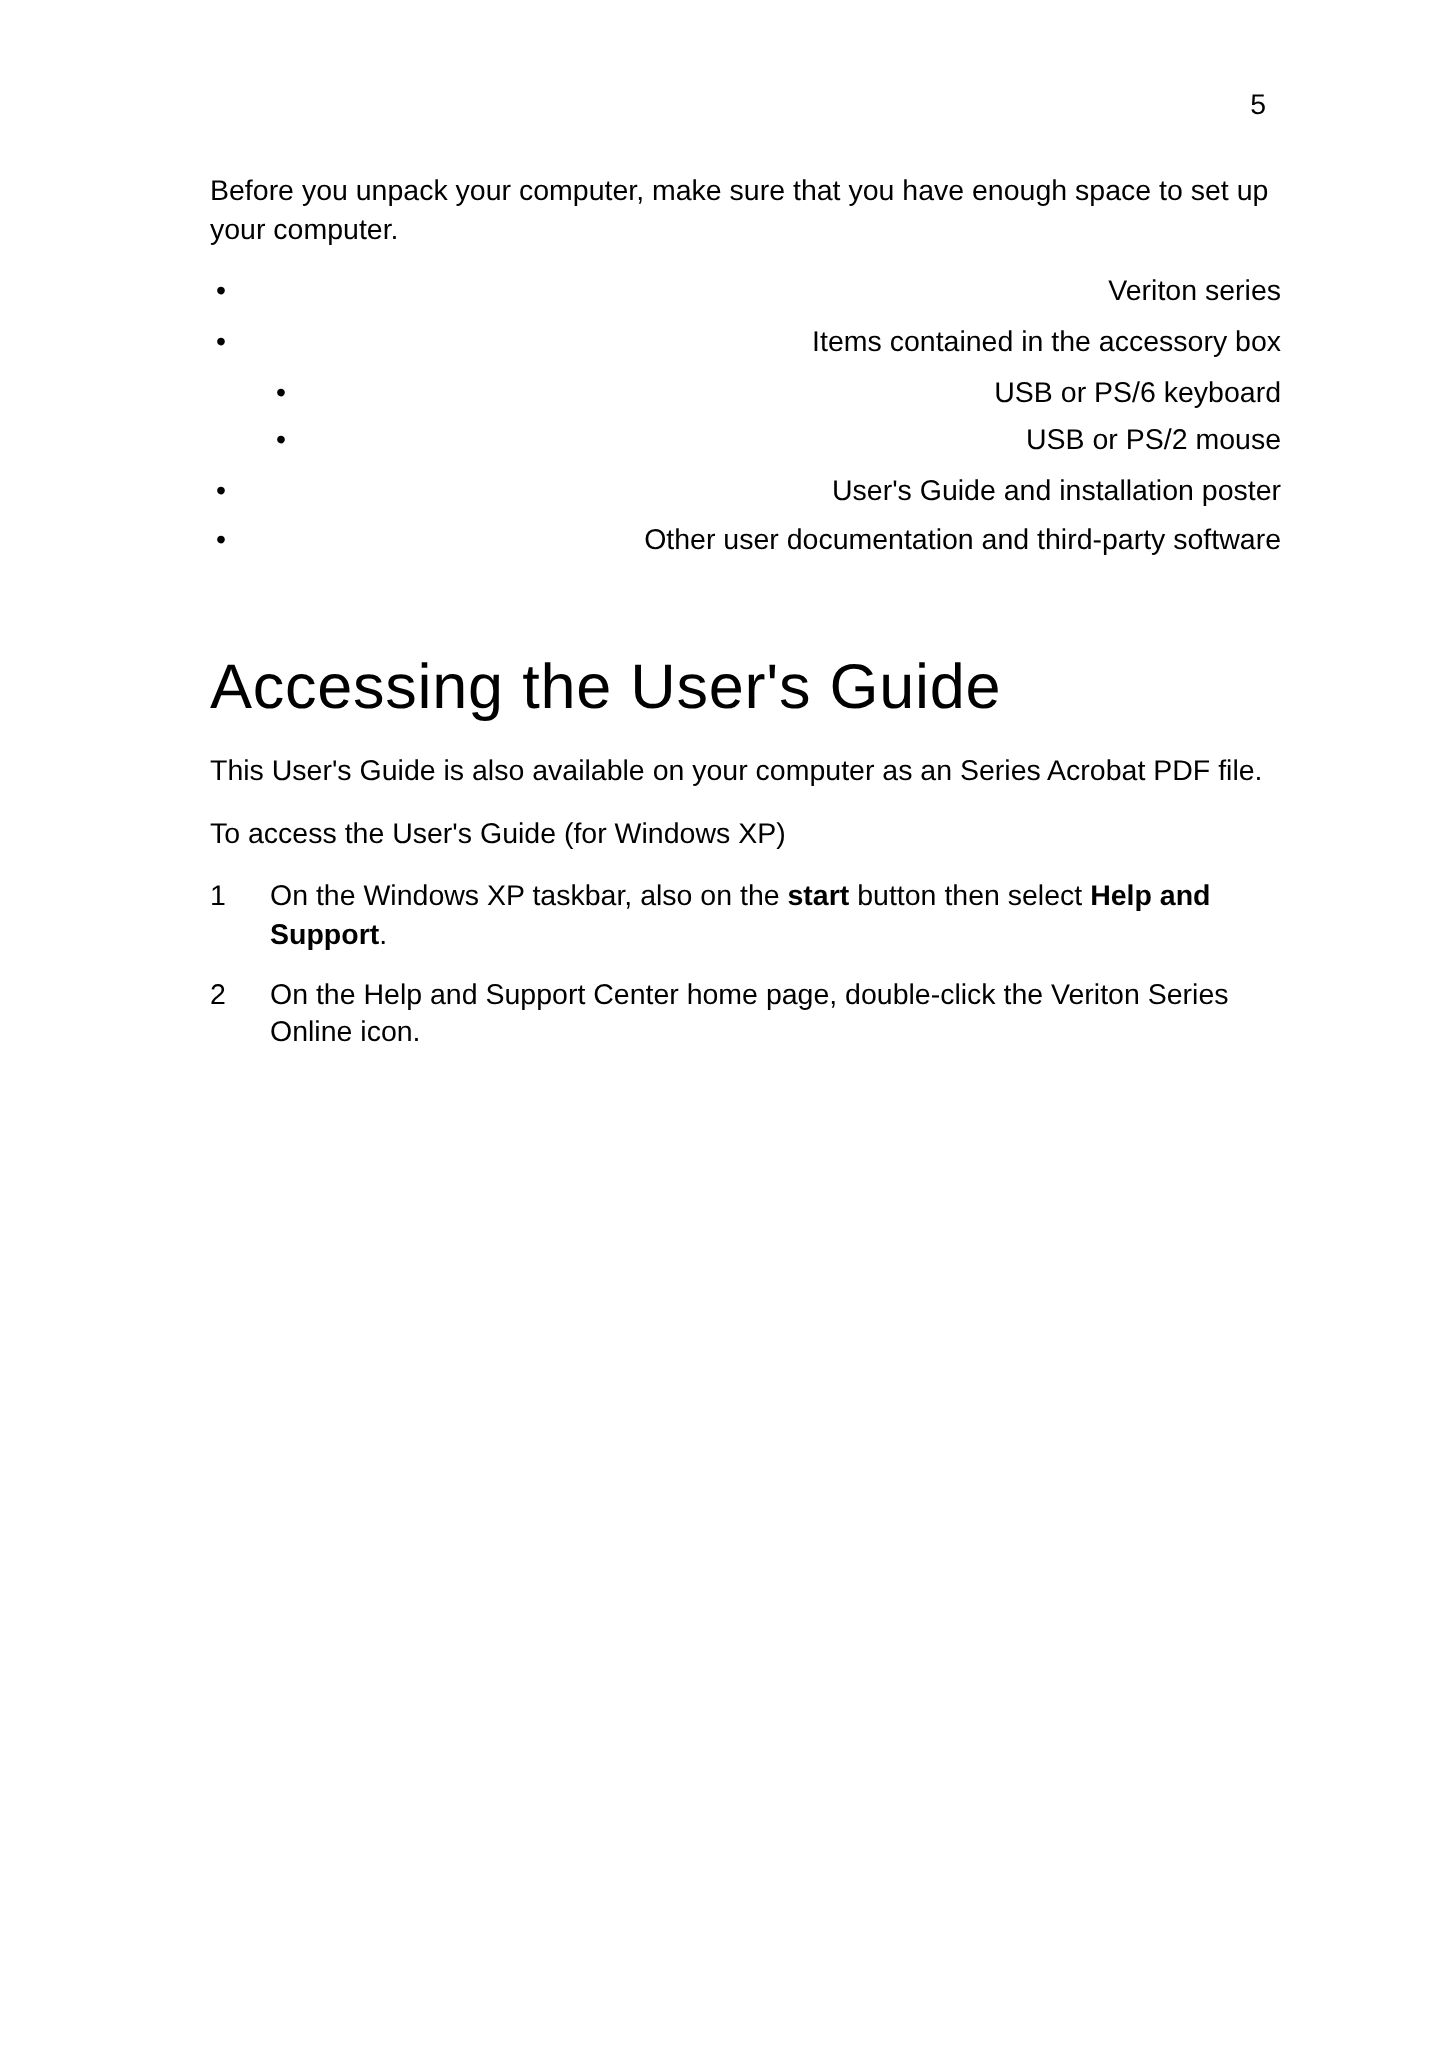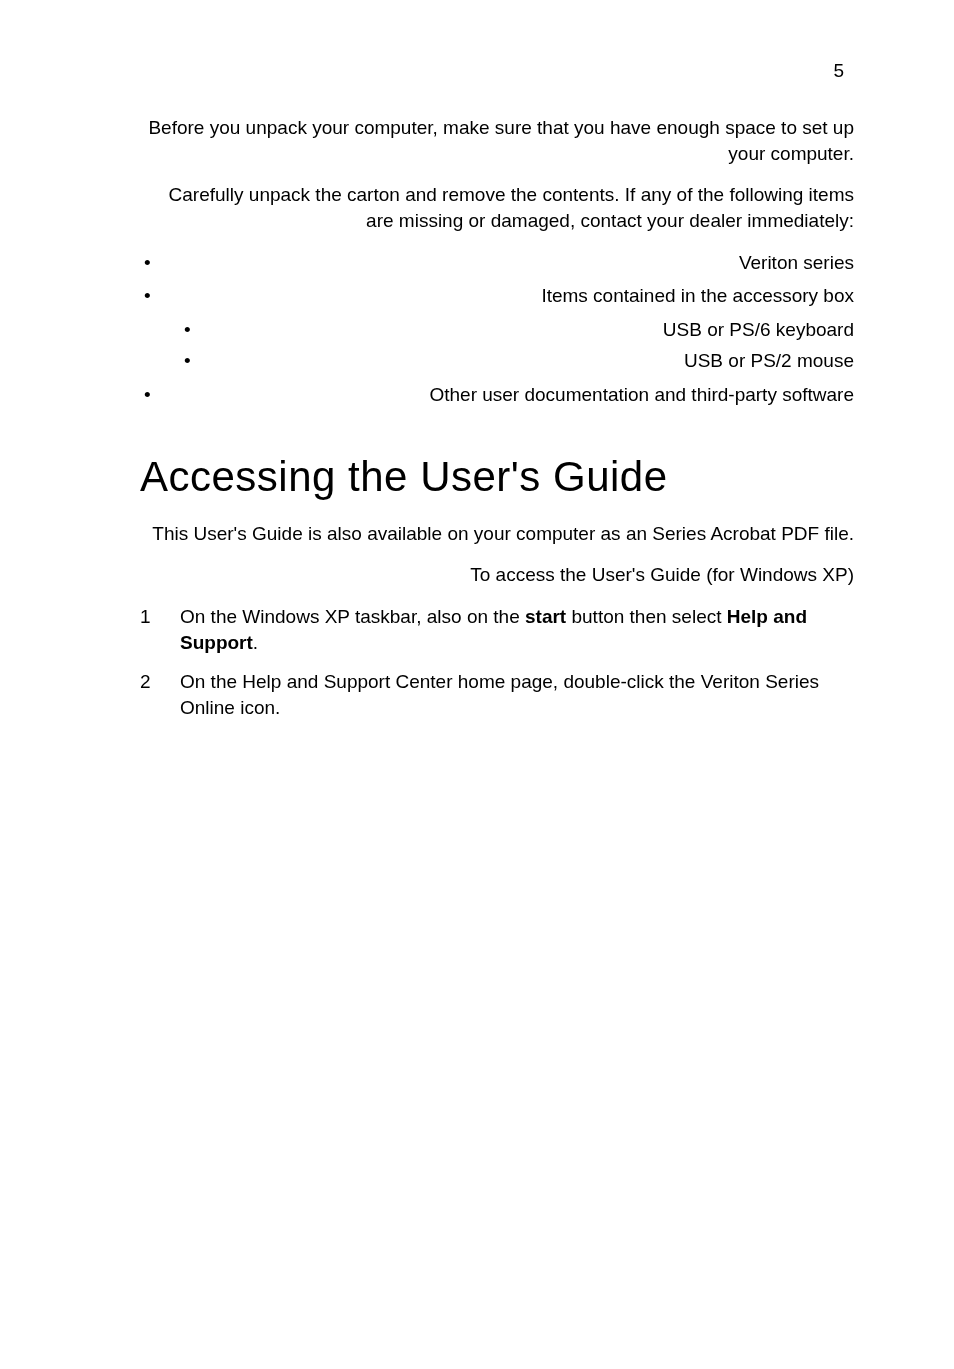--- a/index.html
+++ b/index.html
@@ -26,28 +26,27 @@
     .content {
       margin-top: 55px;
     }
     h1 {
       font-size: 42px;
       font-weight: 400;
       margin-bottom: 20px;
       letter-spacing: 0.5px;
     }
     h1.second {
-      margin-top: 45px;
+      margin-top: 60px;
     }
     p {
       font-size: 19px;
       line-height: 1.35;
       margin-bottom: 16px;
       font-weight: 400;
-      text-align: right;
     }
     ul.level1 {
       list-style: none;
       padding-left: 0;
       margin-bottom: 0;
     }
     ul.level1 > li {
       position: relative;
       padding-left: 40px;
       font-size: 19px;
@@ -105,31 +104,31 @@
 </head>
 <body>
 
 <div class="page-number">5</div>
 
 <div class="content">
 
 
   <p>Before you unpack your computer, make sure that you have enough space to set up your computer.</p>
 
-  <p>Carefully unpack the carton and remove the contents. If any of the following items are missing or damaged, contact your dealer immediately:</p>
 
   <ul class="level1">
     <li>Veriton series</li>
     <li>
       <span>Items contained in the accessory box</span>
       <ul class="level2">
         <li>USB or PS/6 keyboard</li>
         <li>USB or PS/2 mouse</li>
       </ul>
     </li>
+    <li>User's Guide and installation poster</li>
     <li>Other user documentation and third-party software</li>
   </ul>
 
   <h1 class="second">Accessing the User's Guide</h1>
 
   <p>This User's Guide is also available on your computer as an Series Acrobat PDF file.</p>
 
   <p>To access the User's Guide (for Windows XP)</p>
 
   <ol>

